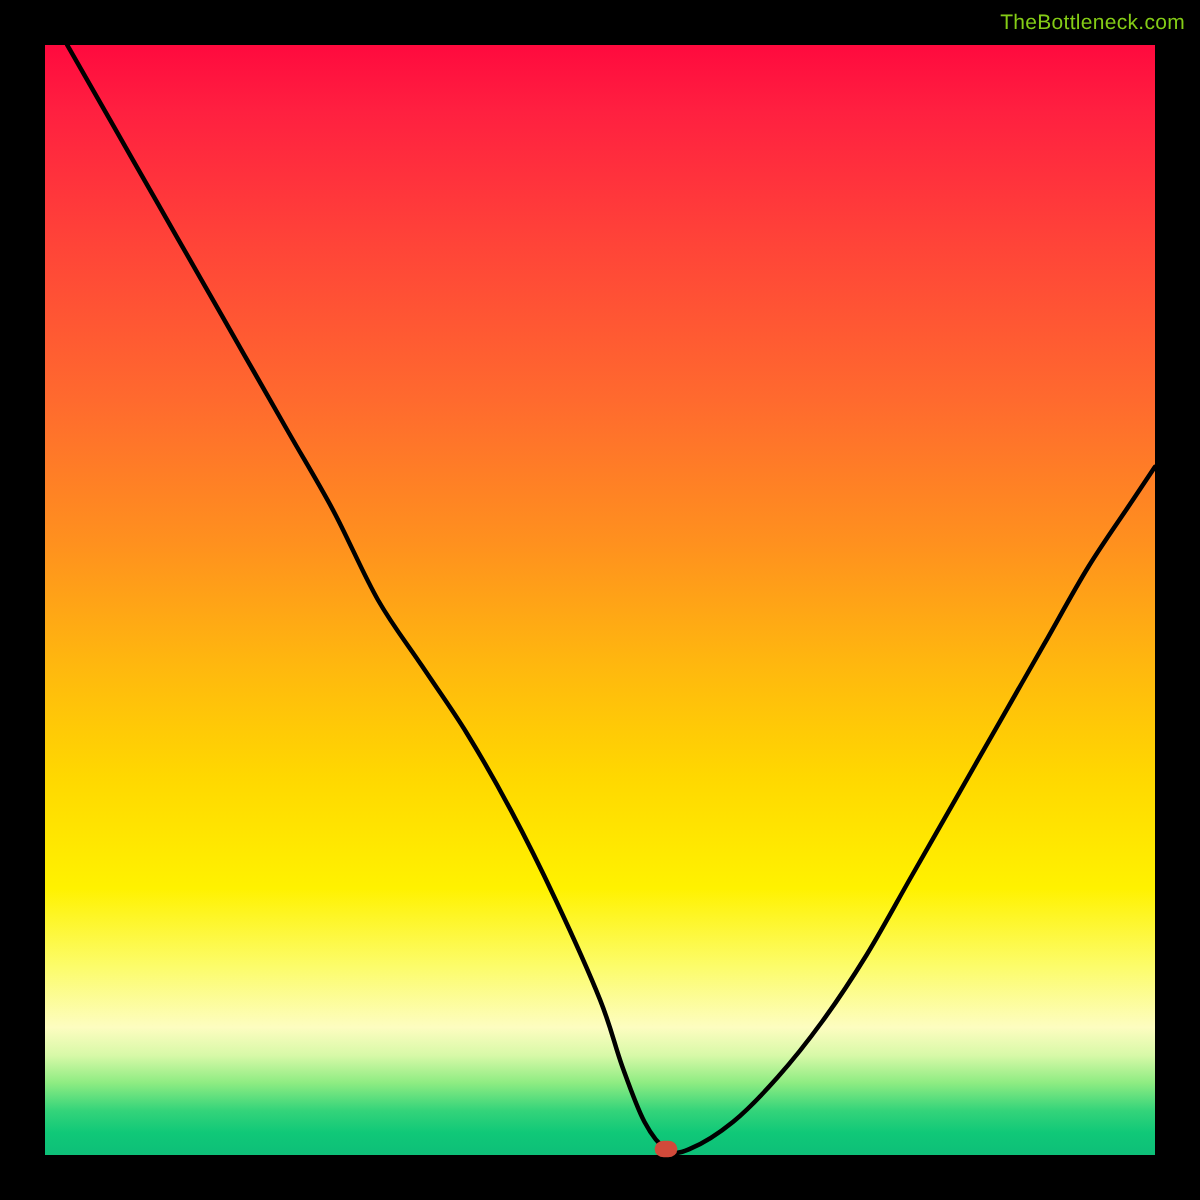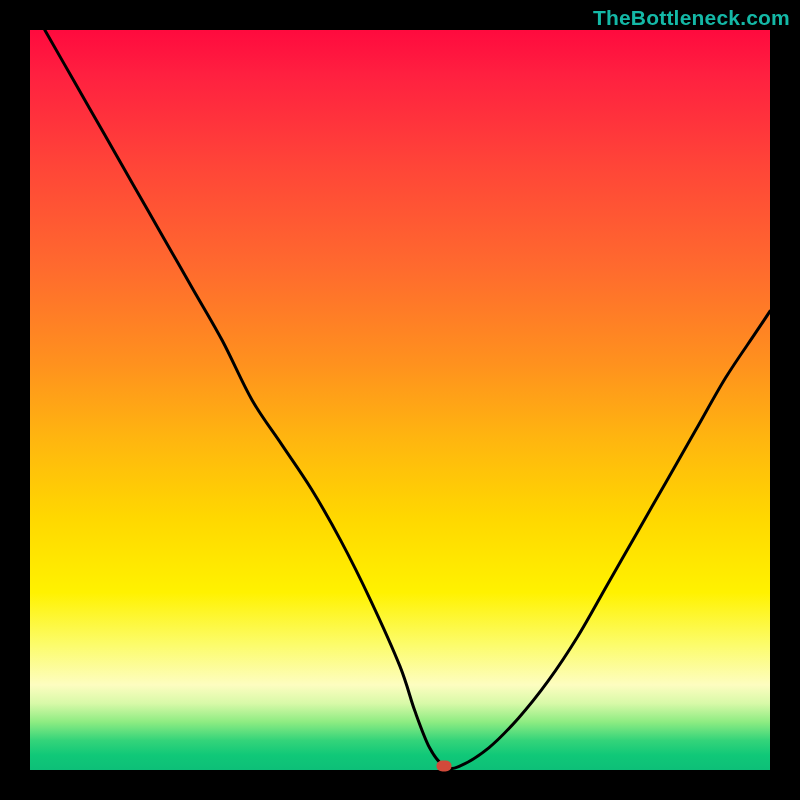--- a/index.html
+++ b/index.html
@@ -40,23 +40,23 @@
       #8eec82 93.5%,
       #34d47a 96%,
       #10c878 98%,
       #0dbf78 100%
     );
   }
   .watermark {
     position: absolute;
     top: 6px;
     right: 10px;
-    color: #14b8a6;
-    font-size: 21px;
-    font-weight: 700;
+    color: #84cc16;
+    font-size: 14px;
+    font-weight: 400;
     letter-spacing: 0.2px;
     user-select: none;
   }
   .curve-svg {
     position: absolute;
     left: 0;
     top: 0;
     width: 740px;
     height: 740px;
   }

